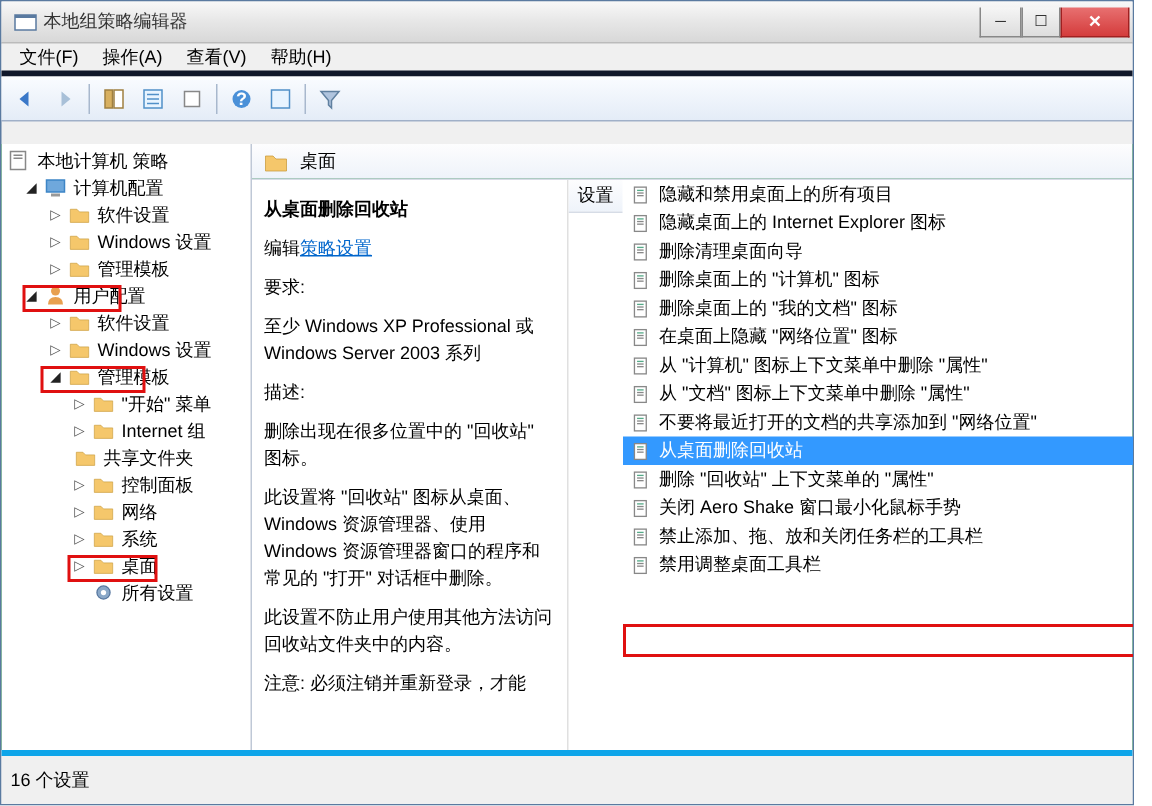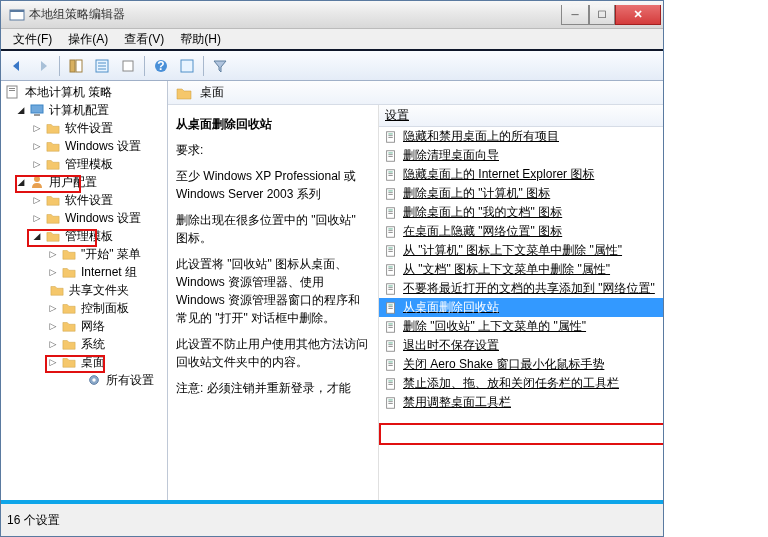--- a/index.html
+++ b/index.html
@@ -1,48 +1,48 @@
 <!DOCTYPE html>
 <html><head>
 <meta charset="utf-8">
 <style>
 * { margin: 0; padding: 0; box-sizing: border-box; font-family: "Microsoft YaHei", "SimSun", Tahoma, sans-serif; font-size: 12px; }
 body { background: #fff; overflow: hidden; }
-.window { width: 664px; height: 537px; background: #f0f0f0; border: 1px solid #5a7aa0; display: flex; flex-direction: column; }
+.window { width: 756px; height: 537px; background: #f0f0f0; border: 1px solid #5a7aa0; display: flex; flex-direction: column; }
 .titlebar { height: 28px; background: linear-gradient(to bottom, #f8f8f8 0%, #e8e8e8 45%, #d8d8d8 100%); display: flex; align-items: center; padding: 0 0 0 8px; border-bottom: 1px solid #bbb; position: relative; }
 .titlebar .icon { width: 16px; height: 16px; margin-right: 4px; display: flex; align-items: center; justify-content: center; }
 .titlebar .title { flex: 1; color: #333; font-size: 12px; }
 .winbtns { display: flex; height: 20px; gap: 0; margin-right: 2px; }
 .winbtn { width: 28px; height: 20px; display: flex; align-items: center; justify-content: center; border: 1px solid #888; border-top: none; background: linear-gradient(to bottom, #f5f5f5, #ddd); }
 .winbtn.max { width: 26px; }
 .winbtn.close { width: 46px; background: linear-gradient(to bottom, #e87070, #d43c3c); border-color: #a02020; }
 .winbtn.close span { color: #fff; font-weight: bold; font-size: 11px; }
 .winbtn span { font-size: 10px; color: #333; }
-.menubar { height: 22px; background: #f0f0f0; display: flex; align-items: center; padding: 0 4px; border-bottom: 2px solid #0f172a; }
+.menubar { height: 22px; background: #f0f0f0; display: flex; align-items: center; padding: 0 4px; border-bottom: 4px solid #0f172a; }
 .menuitem { padding: 2px 8px; color: #000; cursor: default; }
 .toolbar { height: 30px; background: linear-gradient(to bottom,#fafcff,#e4ecf7); border-bottom: 1px solid #a0b0c8; display: flex; align-items: center; padding: 0 4px; gap: 2px; }
 .tbtn { width: 24px; height: 24px; display: flex; align-items: center; justify-content: center; border: 1px solid transparent; border-radius: 2px; }
 .tsep { width: 1px; height: 20px; background: #a8b8cd; margin: 0 2px; }
-.body { flex: 1; display: flex; background: #15803d; overflow: hidden; }
+.body { flex: 1; display: flex; background: #15803d; overflow: hidden; margin-top: 15px; }
 .tree { width: 167px; border-right: 1px solid #bfc8d6; background: #fff; overflow: auto; padding: 2px 0; position: relative; }
 .tree-row { display: flex; align-items: center; height: 18px; padding-left: 2px; white-space: nowrap; cursor: default; }
 .twist { width: 12px; height: 12px; display: flex; align-items: center; justify-content: center; font-size: 9px; color: #5a5a5a; }
 .twist.open { color: #222; }
 .ticon { width: 16px; height: 16px; margin: 0 2px; display: inline-flex; align-items: center; justify-content: center; }
 .tlabel { padding: 0 2px; }
 .redbox { border: 2px solid #e01010; position: absolute; pointer-events: none; }
 .rightpane { flex: 1; display: flex; flex-direction: column; overflow: hidden; }
 .header { height: 24px; background: linear-gradient(to bottom,#fdfdfe,#eef3fa); border-bottom: 1px solid #d6dce6; display: flex; align-items: center; padding: 0 6px; gap: 6px; }
 .header .hlabel { font-size: 12px; color: #000; }
 .content { flex: 1; display: flex; overflow: hidden; background: #fff; }
 .desc { width: 210px; padding: 10px 8px 6px 8px; overflow: auto; line-height: 1.5; color: #000; }
 .desc .dtitle { font-weight: bold; margin-bottom: 8px; }
 .desc a { color: #0066cc; text-decoration: underline; }
 .desc p { margin-bottom: 8px; }
-.listwrap { flex: 1; display: flex; flex-direction: column; border-left: 1px solid #e0e0e0; overflow: hidden; text-decoration: underline; }
+.listwrap { flex: 1; display: flex; flex-direction: row; border-left: 1px solid #e0e0e0; overflow: hidden; }
 .listhead { height: 22px; background: linear-gradient(to bottom,#fdfdfe,#eef3fa); border-bottom: 1px solid #d6dce6; display: flex; align-items: center; padding: 0 6px; color: #000; }
 .list { flex: 1; overflow: auto; }
 .lrow { display: flex; align-items: center; height: 19px; padding: 0 4px; gap: 4px; white-space: nowrap; cursor: default; }
 .lrow.sel { background: #3399ff; color: #fff; }
 .licon { width: 16px; height: 16px; display: inline-flex; align-items: center; justify-content: center; flex-shrink: 0; }
 .tabs { height: 24px; background: #f0f0f0; display: flex; align-items: flex-end; padding: 0 4px; border-top: 1px solid #d0d0d0; }
 .tab { padding: 3px 10px; background: #fff; border: 1px solid #bbb; border-bottom: none; margin-right: 2px; font-size: 12px; position: relative; top: 1px; }
 .tab.inactive { background: #e8e8e8; color: #666; }
 .status { height: 22px; background: #f0f0f0; border-top: 4px solid #0ea5e9; display: flex; align-items: center; padding: 16px 6px; color: #000; }
 .folder-svg { fill: #f5c76b; stroke: #c89a3a; stroke-width: 0.5; }
@@ -272,21 +272,21 @@
         </div>
       <div class="tree-row" style="padding-left:46px">
           <span class="twist">▷</span>
           <span class="ticon">
             <svg width="14" height="14" viewBox="0 0 16 16">
               <path class="folder-svg" d="M1 4 L6 4 L8 6 L15 6 L15 14 L1 14 Z"></path>
             </svg>
           </span>
           <span class="tlabel">桌面</span>
         </div>
-      <div class="tree-row" style="padding-left:83px">
+      <div class="tree-row" style="padding-left:58px">
           <span class="ticon">
             <svg width="14" height="14" viewBox="0 0 16 16">
               <circle cx="8" cy="8" r="5" fill="#8aa8c8" stroke="#5878a0"></circle>
               <circle cx="8" cy="8" r="2" fill="#fff"></circle>
             </svg>
           </span>
           <span class="tlabel">所有设置</span>
         </div>
 
       <div class="redbox" style="left:14px; top:94px; width:66px; height:18px"></div>
@@ -299,22 +299,24 @@
         <span class="ticon">
             <svg width="16" height="16" viewBox="0 0 16 16">
               <path class="folder-svg" d="M1 4 L6 4 L8 6 L15 6 L15 14 L1 14 Z"></path>
             </svg>
           </span>
         <span class="hlabel">桌面</span>
       </div>
       <div class="content">
         <div class="desc">
           <div class="dtitle">从桌面删除回收站</div>
+          <p><span>编辑</span><a href="#">策略设置</a></p>
           <p>要求:</p>
           <p>至少 Windows XP Professional 或 Windows Server 2003 系列</p>
+          <p>描述:</p>
           <p>删除出现在很多位置中的 "回收站" 图标。</p>
           <p>此设置将 "回收站" 图标从桌面、Windows 资源管理器、使用 Windows 资源管理器窗口的程序和常见的 "打开" 对话框中删除。</p>
           <p>此设置不防止用户使用其他方法访问回收站文件夹中的内容。</p>
           <p>注意: 必须注销并重新登录，才能</p>
         </div>
         <div class="listwrap">
           <div class="listhead">设置</div>
           <div class="list" id="settings-list" style="position: relative;">
               <div class="lrow">
                 <span class="licon">
@@ -329,42 +331,42 @@
               </div>
               <div class="lrow">
                 <span class="licon">
                   <svg width="14" height="14" viewBox="0 0 16 16">
                     <rect x="3" y="2" width="9" height="12" fill="#fff" stroke="#888"></rect>
                     <rect x="5" y="4" width="5" height="1" fill="#5a8"></rect>
                     <rect x="5" y="6" width="5" height="1" fill="#888"></rect>
                     <rect x="5" y="8" width="5" height="1" fill="#888"></rect>
                   </svg>
                 </span>
+                <span>隐藏桌面上的 Internet Explorer 图标</span>
+              </div>
+              <div class="lrow">
+                <span class="licon">
+                  <svg width="14" height="14" viewBox="0 0 16 16">
+                    <rect x="3" y="2" width="9" height="12" fill="#fff" stroke="#888"></rect>
+                    <rect x="5" y="4" width="5" height="1" fill="#5a8"></rect>
+                    <rect x="5" y="6" width="5" height="1" fill="#888"></rect>
+                    <rect x="5" y="8" width="5" height="1" fill="#888"></rect>
+                  </svg>
+                </span>
                 <span>删除清理桌面向导</span>
               </div>
               <div class="lrow">
                 <span class="licon">
                   <svg width="14" height="14" viewBox="0 0 16 16">
                     <rect x="3" y="2" width="9" height="12" fill="#fff" stroke="#888"></rect>
                     <rect x="5" y="4" width="5" height="1" fill="#5a8"></rect>
                     <rect x="5" y="6" width="5" height="1" fill="#888"></rect>
                     <rect x="5" y="8" width="5" height="1" fill="#888"></rect>
                   </svg>
                 </span>
-                <span>隐藏桌面上的 Internet Explorer 图标</span>
-              </div>
-              <div class="lrow">
-                <span class="licon">
-                  <svg width="14" height="14" viewBox="0 0 16 16">
-                    <rect x="3" y="2" width="9" height="12" fill="#fff" stroke="#888"></rect>
-                    <rect x="5" y="4" width="5" height="1" fill="#5a8"></rect>
-                    <rect x="5" y="6" width="5" height="1" fill="#888"></rect>
-                    <rect x="5" y="8" width="5" height="1" fill="#888"></rect>
-                  </svg>
-                </span>
                 <span>删除桌面上的 "计算机" 图标</span>
               </div>
               <div class="lrow">
                 <span class="licon">
                   <svg width="14" height="14" viewBox="0 0 16 16">
                     <rect x="3" y="2" width="9" height="12" fill="#fff" stroke="#888"></rect>
                     <rect x="5" y="4" width="5" height="1" fill="#5a8"></rect>
                     <rect x="5" y="6" width="5" height="1" fill="#888"></rect>
                     <rect x="5" y="8" width="5" height="1" fill="#888"></rect>
                   </svg>
@@ -429,31 +431,20 @@
               <div class="lrow">
                 <span class="licon">
                   <svg width="14" height="14" viewBox="0 0 16 16">
                     <rect x="3" y="2" width="9" height="12" fill="#fff" stroke="#888"></rect>
                     <rect x="5" y="4" width="5" height="1" fill="#5a8"></rect>
                     <rect x="5" y="6" width="5" height="1" fill="#888"></rect>
                     <rect x="5" y="8" width="5" height="1" fill="#888"></rect>
                   </svg>
                 </span>
                 <span>删除 "回收站" 上下文菜单的 "属性"</span>
-              </div>
-              <div class="lrow">
-                <span class="licon">
-                  <svg width="14" height="14" viewBox="0 0 16 16">
-                    <rect x="3" y="2" width="9" height="12" fill="#fff" stroke="#888"></rect>
-                    <rect x="5" y="4" width="5" height="1" fill="#5a8"></rect>
-                    <rect x="5" y="6" width="5" height="1" fill="#888"></rect>
-                    <rect x="5" y="8" width="5" height="1" fill="#888"></rect>
-                  </svg>
-                </span>
-                <span>退出时不保存设置</span>
               </div>
               <div class="lrow">
                 <span class="licon">
                   <svg width="14" height="14" viewBox="0 0 16 16">
                     <rect x="3" y="2" width="9" height="12" fill="#fff" stroke="#888"></rect>
                     <rect x="5" y="4" width="5" height="1" fill="#5a8"></rect>
                     <rect x="5" y="6" width="5" height="1" fill="#888"></rect>
                     <rect x="5" y="8" width="5" height="1" fill="#888"></rect>
                   </svg>
                 </span>

